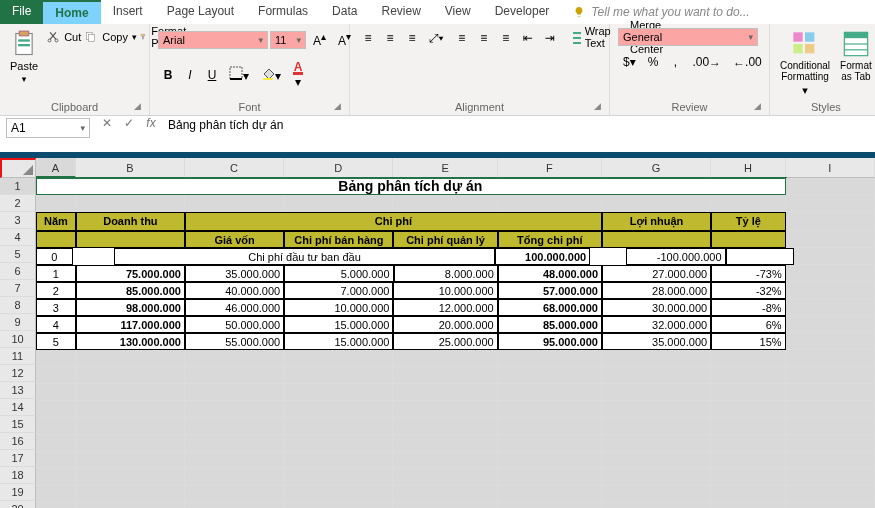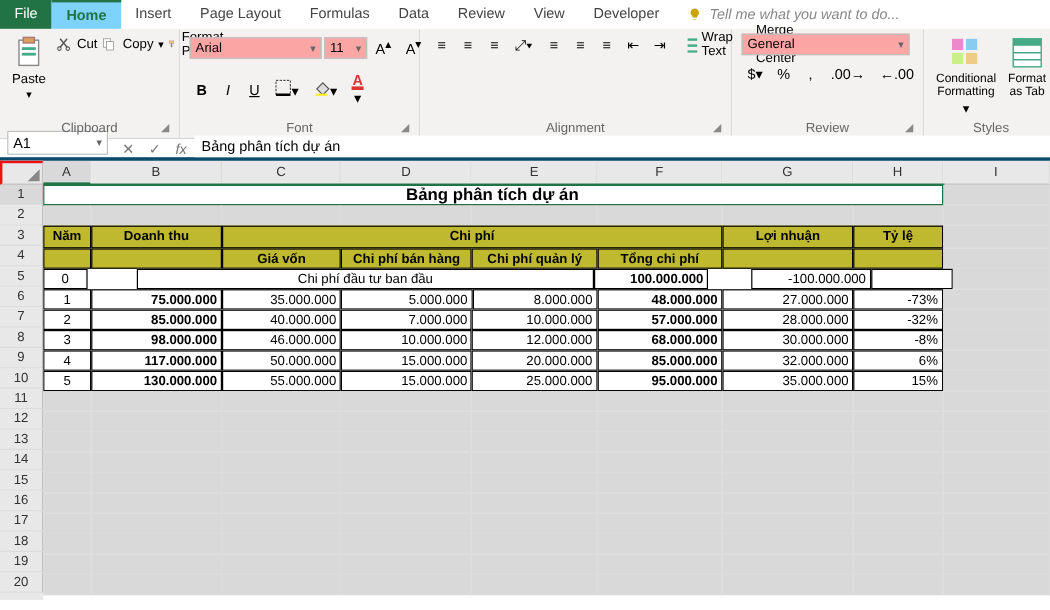--- a/index.html
+++ b/index.html
@@ -20,21 +20,21 @@
   .big-btn { display: flex; flex-direction: column; align-items: center; gap: 2px; padding: 2px; cursor: pointer; font-size: 11px; }
   .big-btn svg { width: 28px; height: 28px; }
   .stack { display: flex; gap: 3px; }
   .stack .row { display: flex; align-items: center; gap: 4px; cursor: pointer; font-size: 11px; }
   .stack .row svg { width: 14px; height: 14px; }
   .btnrow { display: flex; gap: 2px; align-items: center; }
   .tb-btn { border: 1px solid transparent; padding: 2px 4px; cursor: pointer; font-size: 12px; min-width: 20px; text-align: center; background: transparent; }
   .combo { border: 1px solid #c0c0c0; background: #fca5a5; font-size: 11px; padding: 2px 4px; display: flex; align-items: center; justify-content: space-between; }
   .combo .caret { font-size: 9px; color: #666; margin-left: 4px; }
 
-  .formula-bar { display: flex; align-items: flex-end; border-bottom: 3px solid #0c4a6e; background: #fff; height: 18px; }
+  .formula-bar { display: flex; align-items: flex-start; border-bottom: 6px solid #0c4a6e; background: #fff; height: 42px; }
   .name-box { width: 84px; border: 1px solid #c0c0c0; margin: 2px 6px; padding: 2px 4px; font-size: 12px; background: #fff; display:flex; justify-content:space-between; align-items:center;}
   .fb-btn { width: 22px; text-align: center; color: #777; cursor: pointer; }
   .fx { font-style: italic; }
   .formula-input { flex: 1; padding: 2px 6px; border: none; outline: none; font-size: 12px; }
 
   .sheet-area { position: relative; display: flex; height: 366px; }
   .row-headers { width: 36px; background: #e8e8e8; }
   .corner { width: 36px; height: 20px; border: 2px solid #e11; border-right: 1px solid #bdbdbd; border-bottom: 1px solid #bdbdbd; background: #e8e8e8; position: relative; }
   .corner::after{ content:""; position:absolute; right:2px; bottom:2px; border-style:solid; border-width:0 0 10px 10px; border-color:transparent transparent #888 transparent; }
   .rowhdr { height: 17px; border-right:1px solid #bdbdbd; border-bottom:1px solid #dcdcdc; text-align:center; font-size:11px; color:#333; background:#e8e8e8; line-height:17px;}

